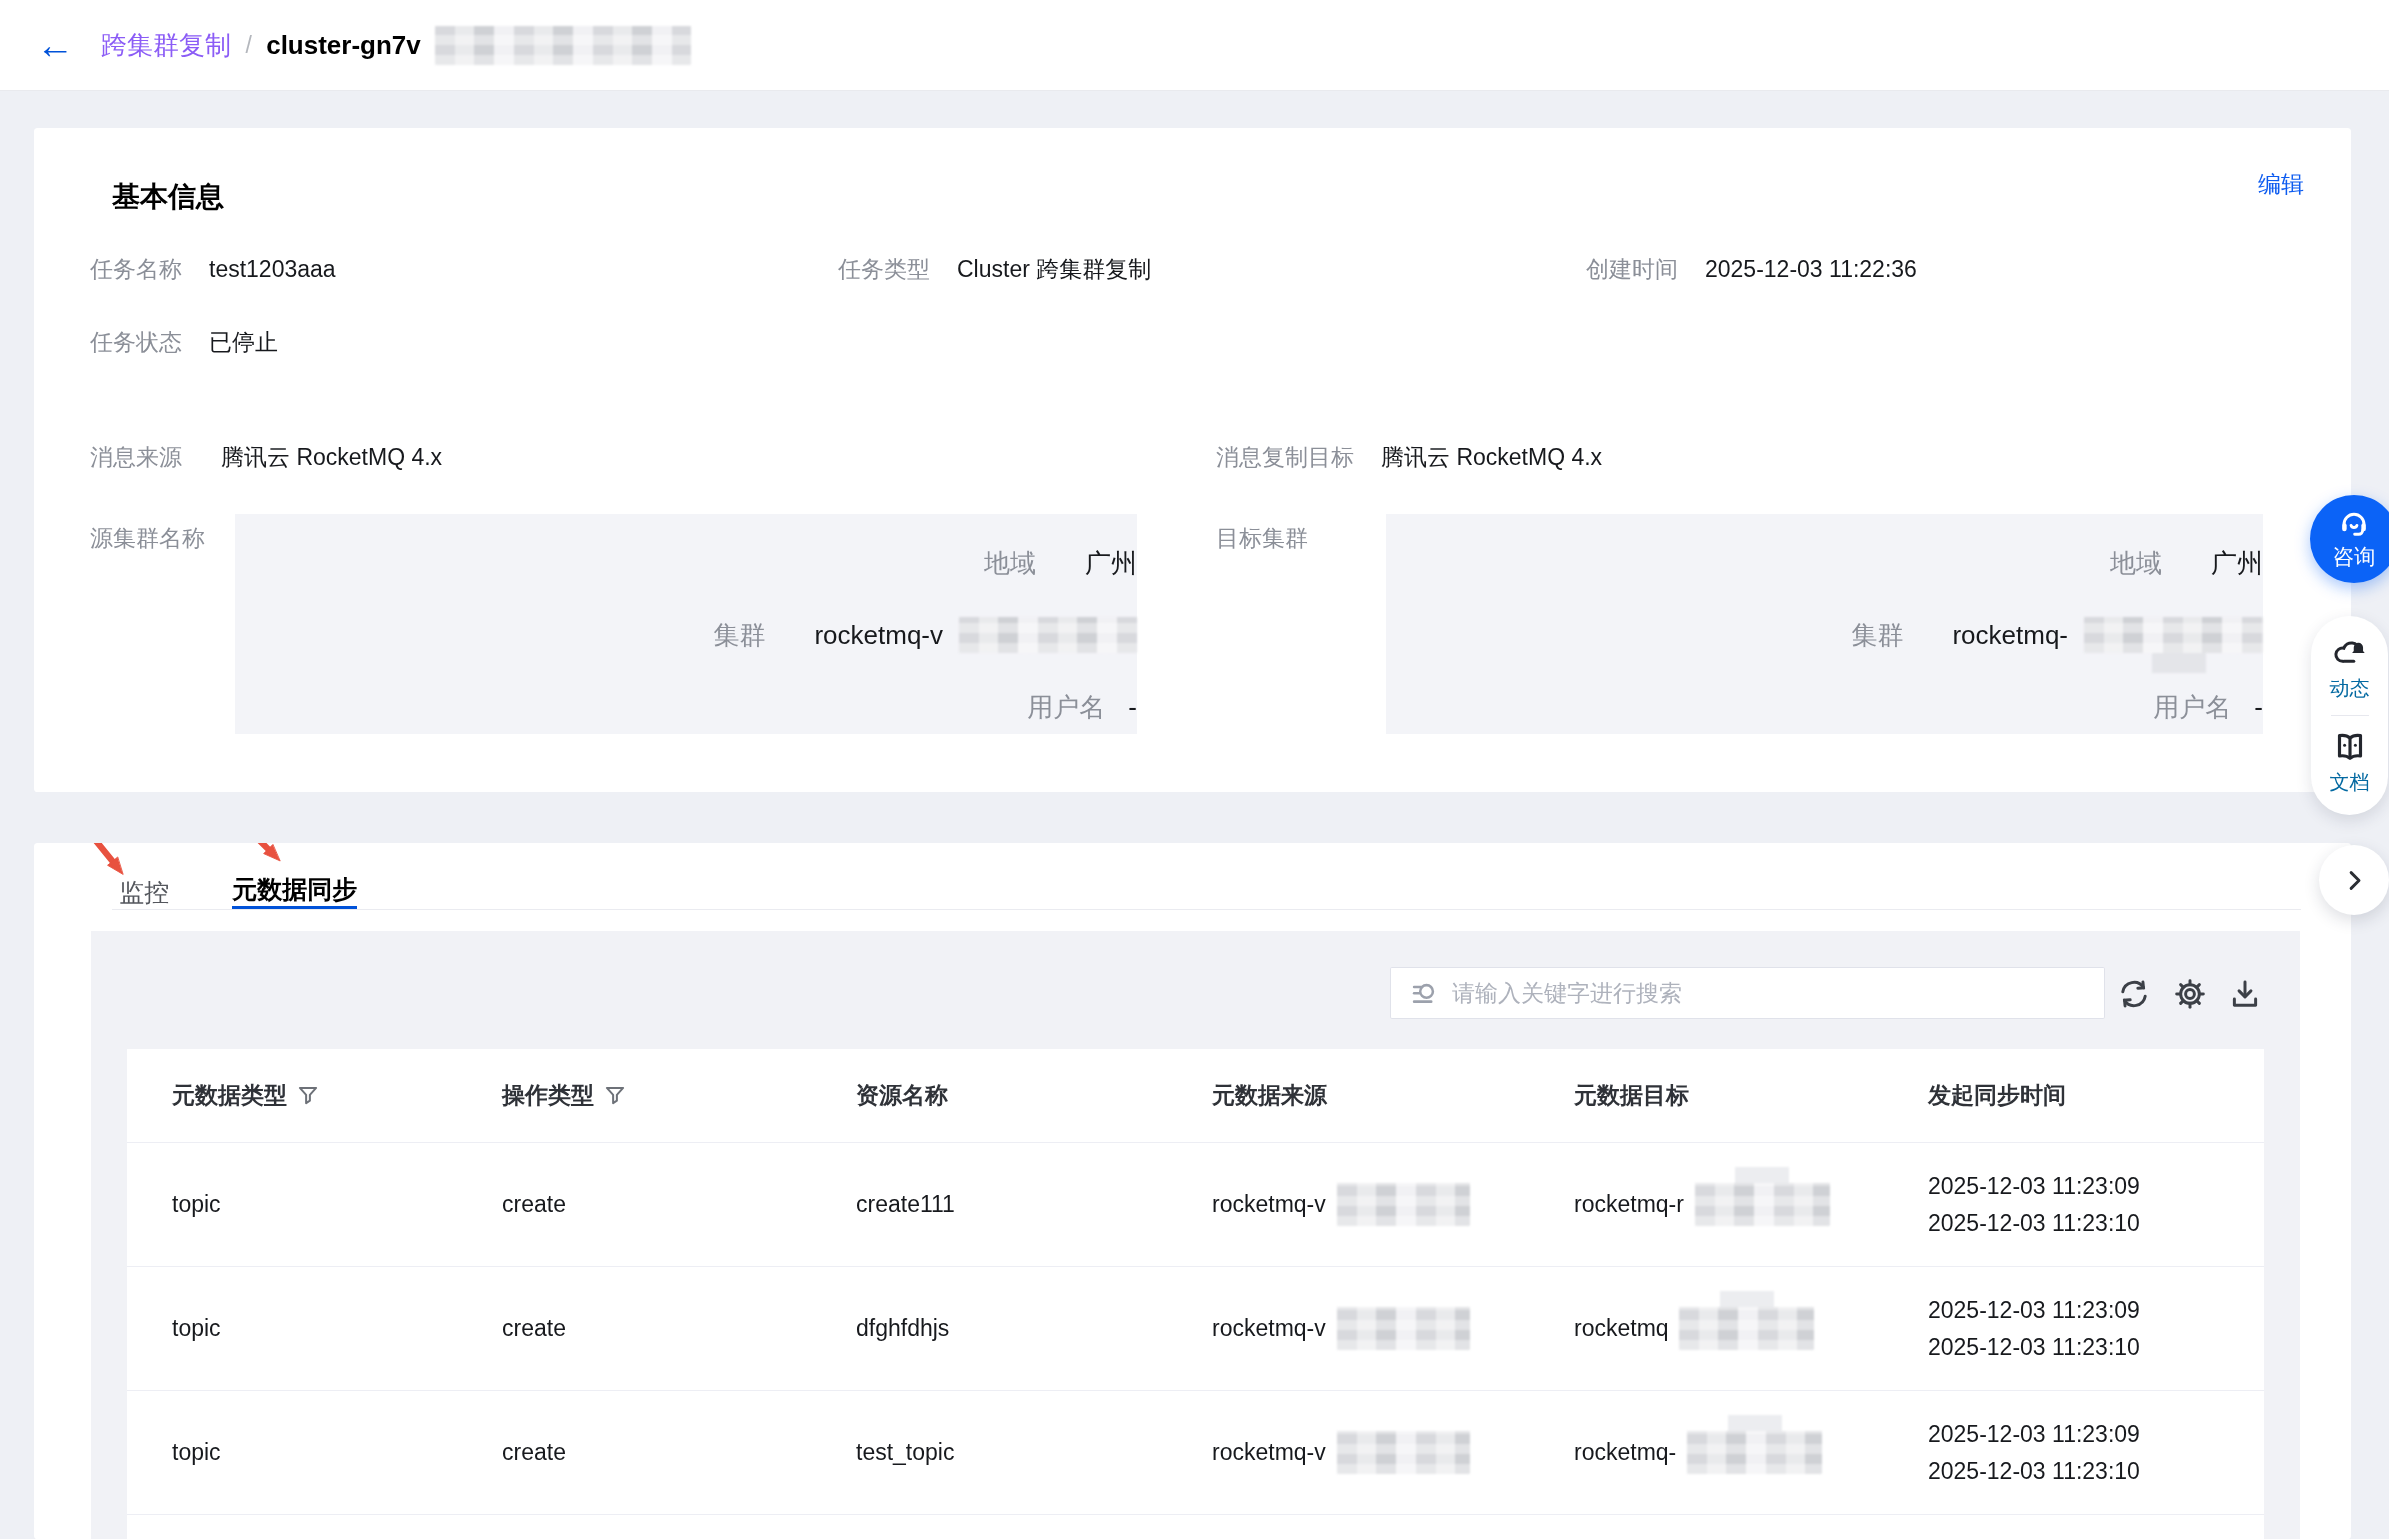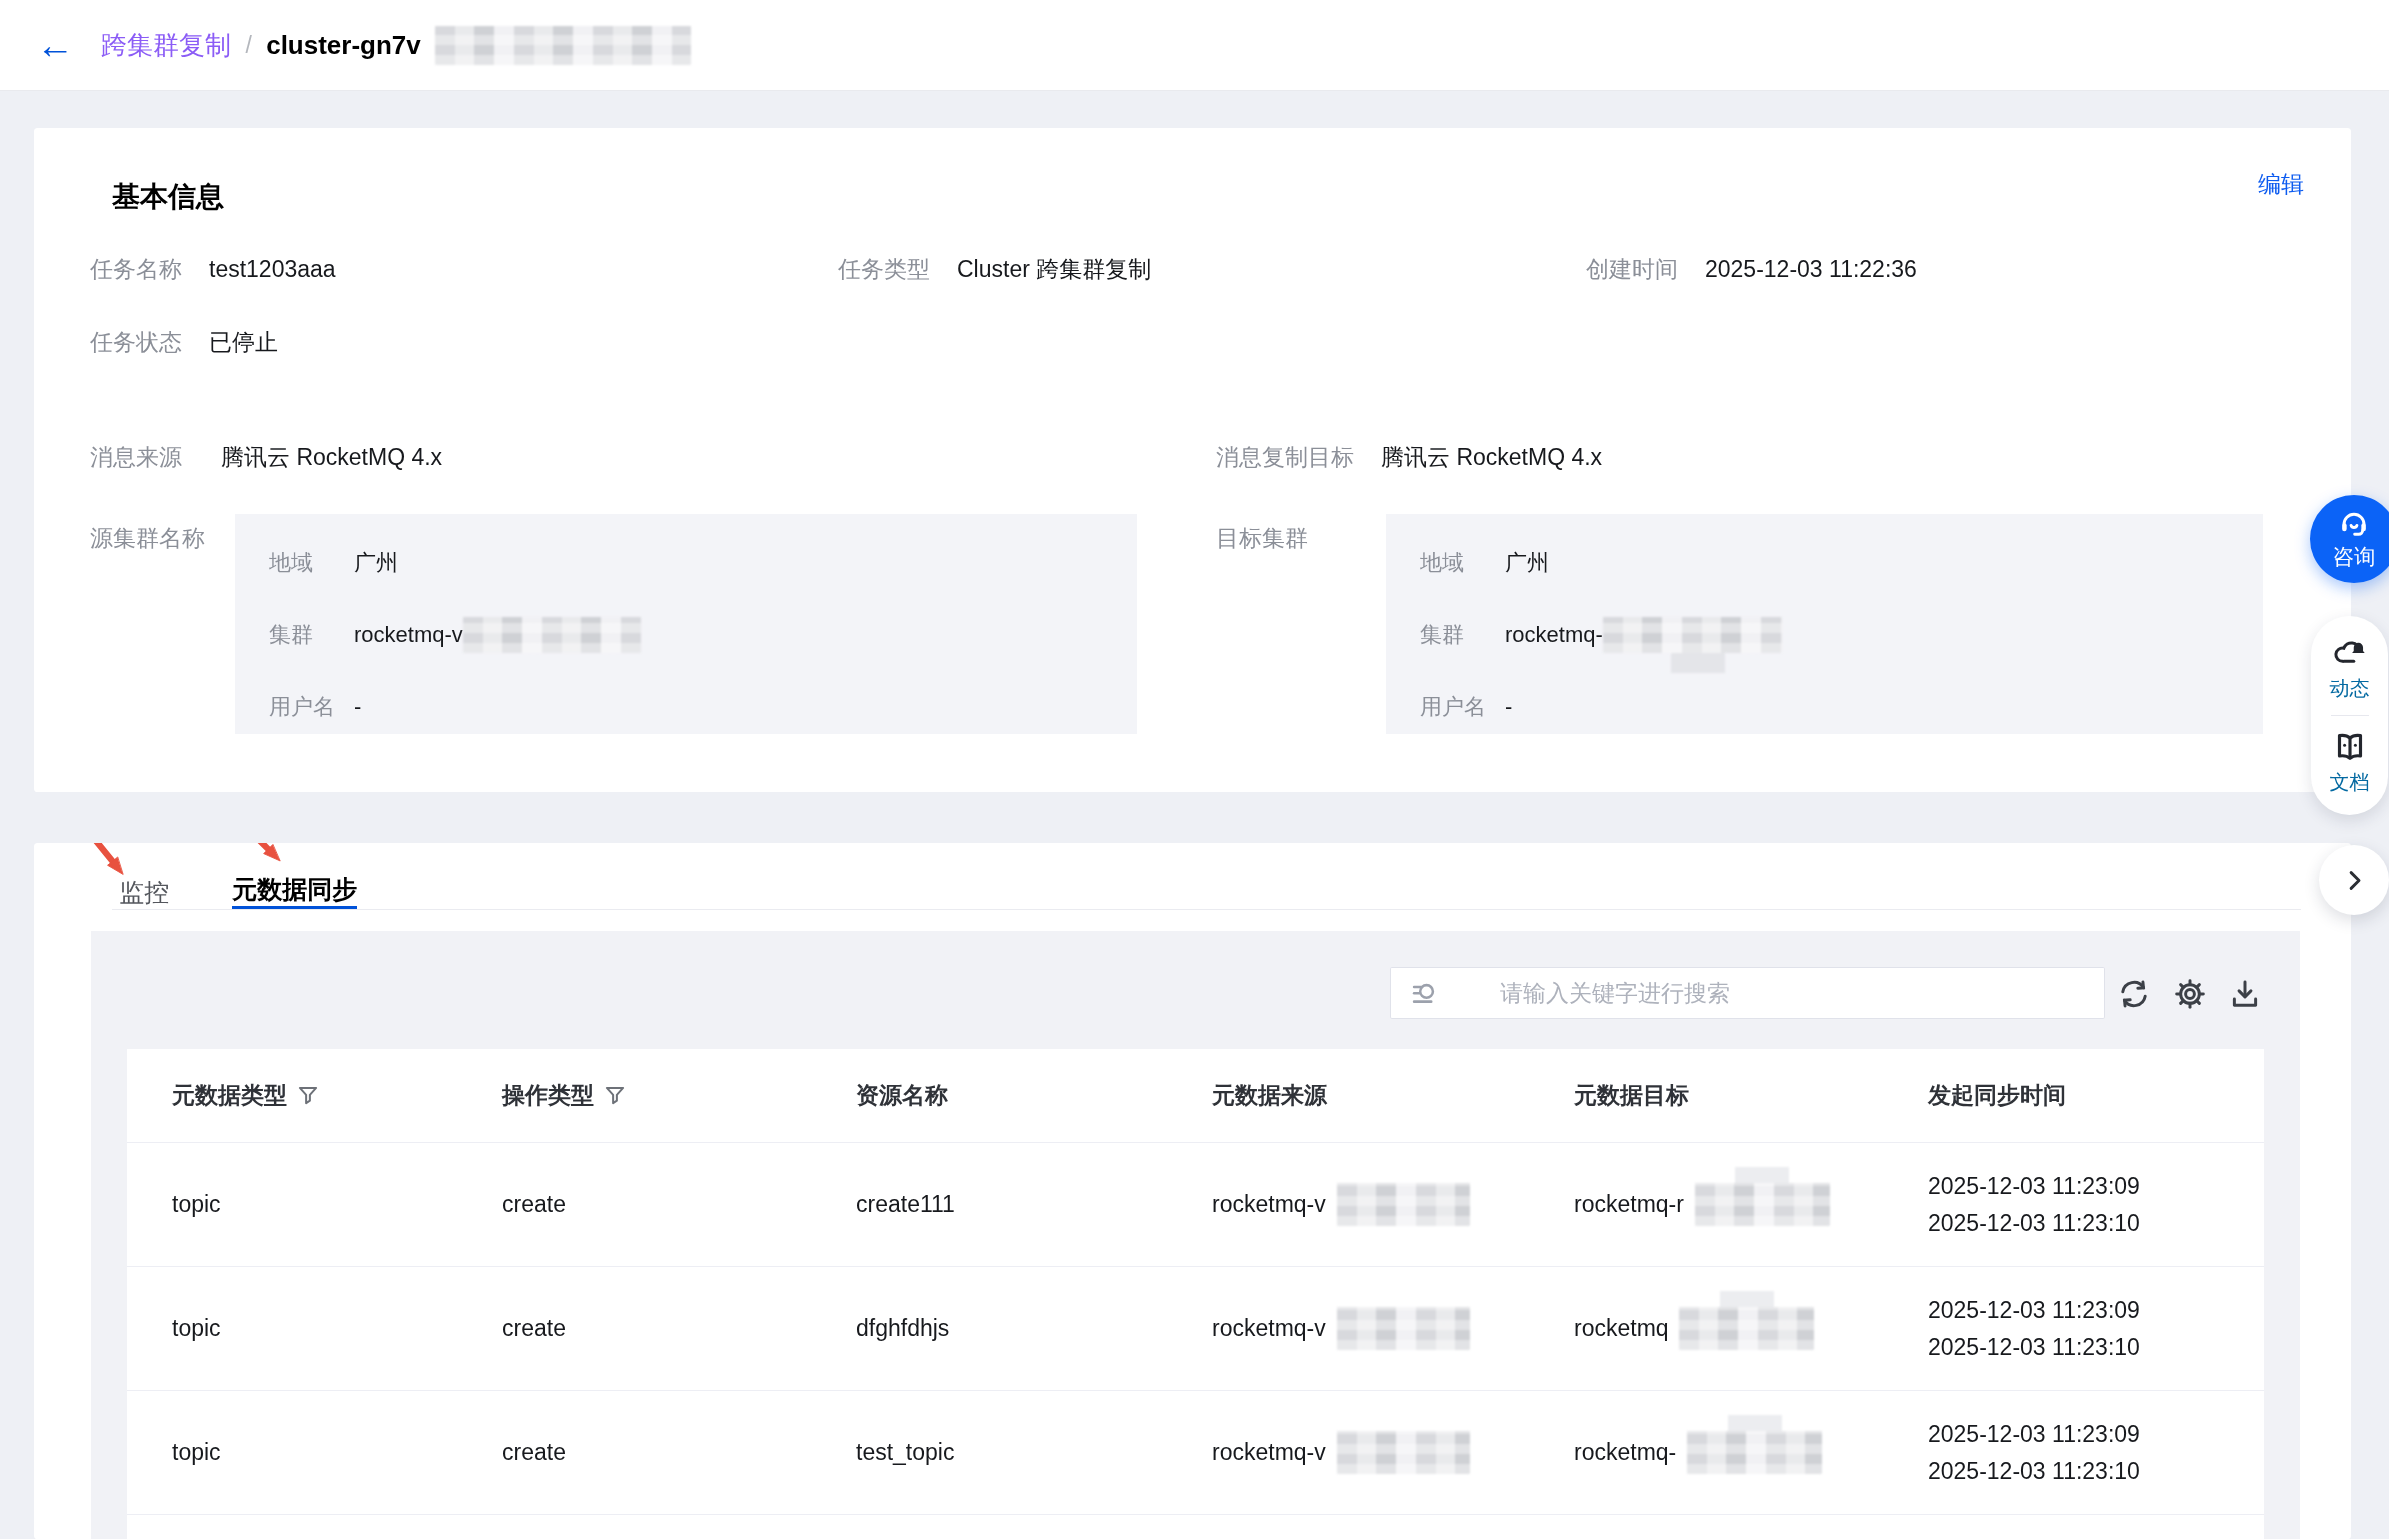--- a/index.html
+++ b/index.html
@@ -24,21 +24,21 @@
   .card2{left:34px;top:843px;width:2317px;height:696px;overflow:hidden;}
 
   .sec-title{position:absolute;left:62px;top:34px;margin:16px;font-size:28px;font-weight:bold;color:#000;}
   .edit-link{position:absolute;right:47px;top:41px;font-size:23px;color:#0c5bf0;cursor:pointer;text-decoration:none;}
 
   .pair{position:absolute;display:flex;gap:27px;font-size:23px;line-height:30.5px;white-space:nowrap;}
   .lab{color:#8b8f98;}
   .val{color:#17191d;}
 
   .cluster-box{position:absolute;background:#f3f4f8;padding:30.5px 0 0 34px;box-sizing:border-box;}
-  .cbrow{display:flex;gap:0;font-size:22px;line-height:36px;margin-bottom:36px;white-space:nowrap;}
+  .cbrow{display:flex;gap:16px;font-size:26px;line-height:36px;margin-bottom:36px;white-space:nowrap;justify-content:flex-end;}
   .clab{color:#8b8f98;width:85px;flex:none;}
   .cval{color:#17191d;}
 
   
   .redact{
     display:inline-block;vertical-align:middle;border-radius:0.9px;
     background:
       repeating-linear-gradient(0deg, rgba(255,255,255,.4) 0 10px, rgba(255,255,255,0) 10px 20px),
       repeating-linear-gradient(90deg,#d8d9dd 0 20px,#e9eaec 20px 39px,#cfd1d5 39px 59px,#f1f1f4 59px 79px);
     filter:blur(1.1px);
@@ -52,21 +52,21 @@
   .tabs{position:absolute;left:78px;top:0;right:50px;height:66px;border-bottom:1.8px solid #eaebf0;display:flex;align-items:flex-end;}
   .tab{display:flex;align-items:center;font-size:25px;color:#53565c;cursor:pointer;box-sizing:border-box;}
   .tab-monitor{margin-left:7.2px;}
   .tab-meta{margin-left:63px;}
   .tab.active{color:#000;font-weight:bold;border-bottom:3.6px solid #0052d9;}
 
   .arrows-svg{position:absolute;left:0;top:-29px;width:323px;height:90px;pointer-events:none;}
 
   
   .panel{position:absolute;left:57px;top:88px;width:2209px;height:608px;background:#f1f2f6;}
-  .searchbox{position:absolute;left:1356px;top:124px;width:715px;height:52px;background:#fff;border:0.9px solid #e0e2ea;border-radius:1.8px;box-sizing:border-box;display:flex;align-items:center;gap:48px;}
+  .searchbox{position:absolute;left:1356px;top:124px;width:715px;height:52px;background:#fff;border:0.9px solid #e0e2ea;border-radius:1.8px;box-sizing:border-box;display:flex;align-items:center;}
   .searchbox svg{margin-left:18px;flex:none;}
   .searchbox input{flex:1;border:none;outline:none;background:transparent;font-size:23px;color:#333;padding:0 14.4px 0 12.6px;font-family:inherit;}
   .searchbox input::placeholder{color:#aeb2bc;}
   .toolbtn{position:absolute;top:129px;width:43px;height:43px;display:flex;align-items:center;justify-content:center;cursor:pointer;}
 
   
   .tablewrap{position:absolute;left:93px;top:206px;width:2137px;height:502px;background:#fff;overflow:hidden;}
   .trow{display:grid;grid-template-columns:330px 354px 356px 362px 354px 1fr;align-items:center;}
   .thead{height:93px;font-size:23px;font-weight:bold;color:#2f3238;}
   .tbody-row{height:123px;border-top:1.8px solid #edeef4;font-size:23px;color:#17191d;}

